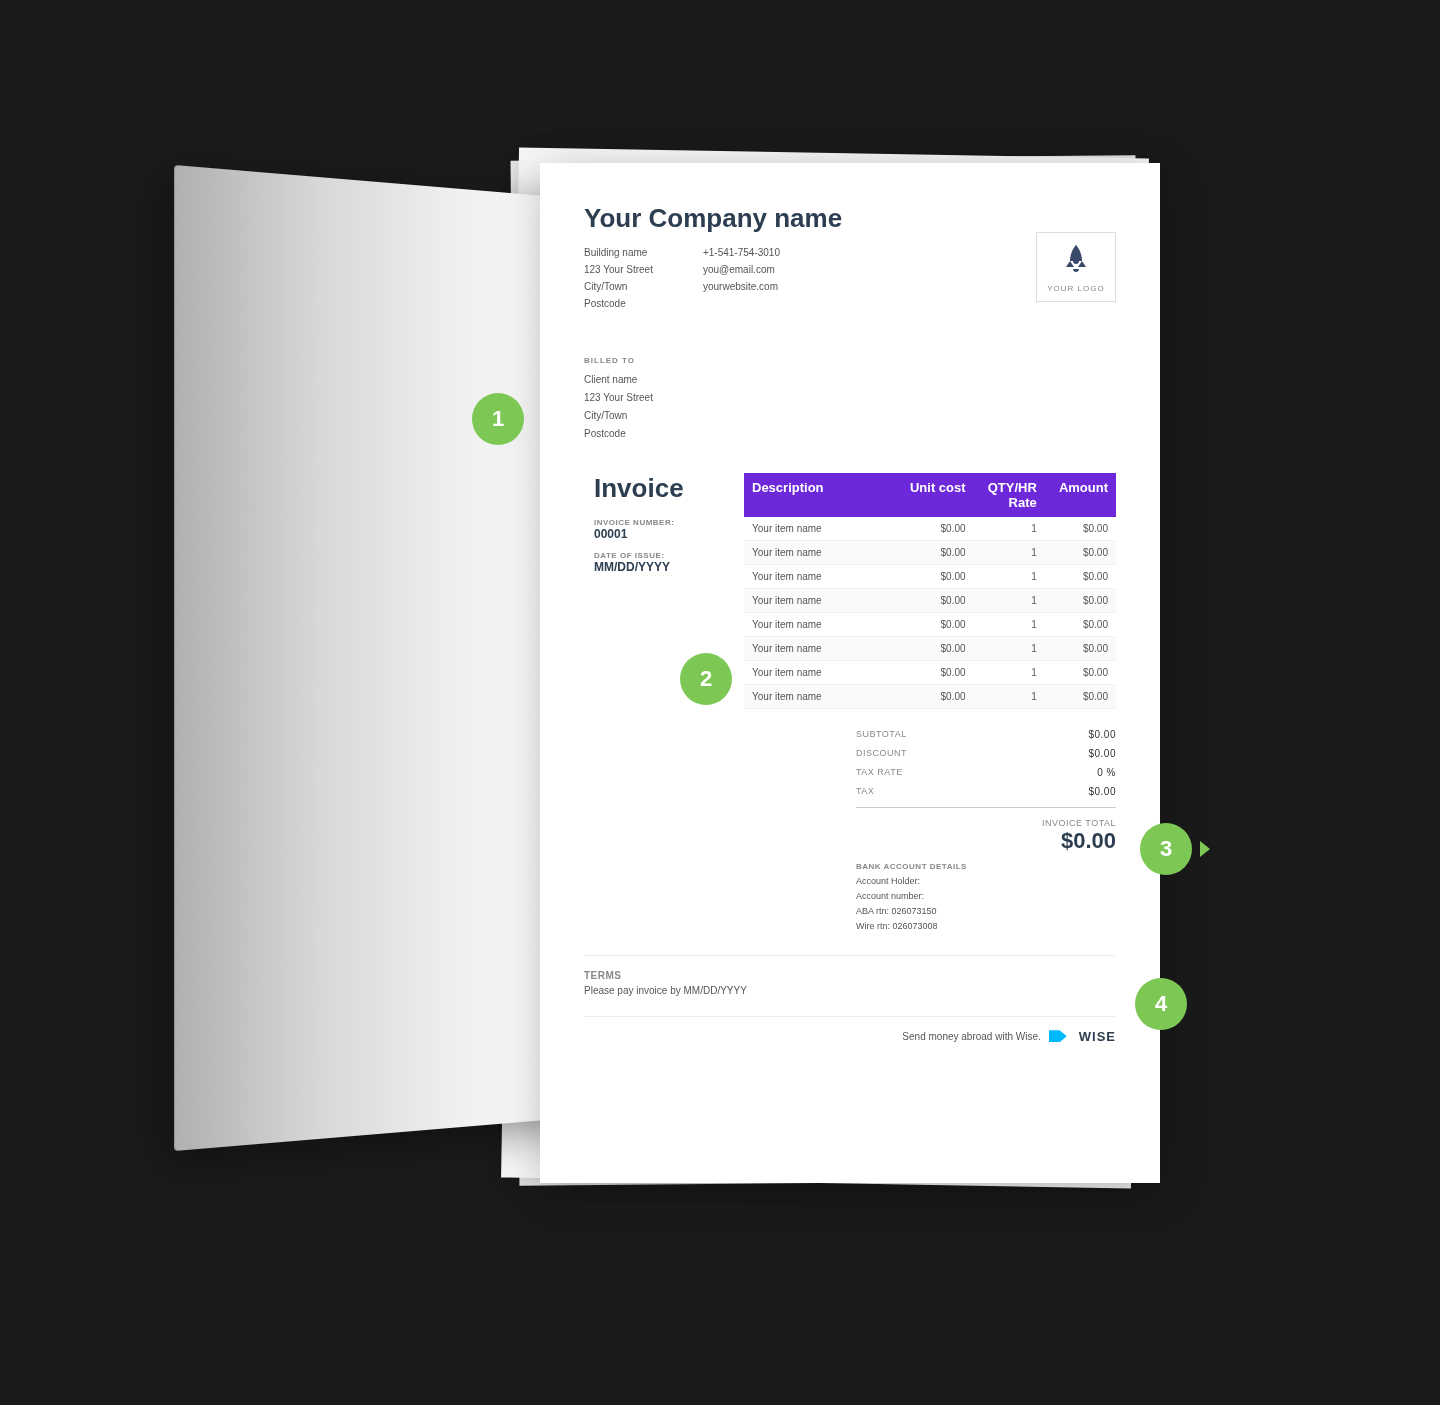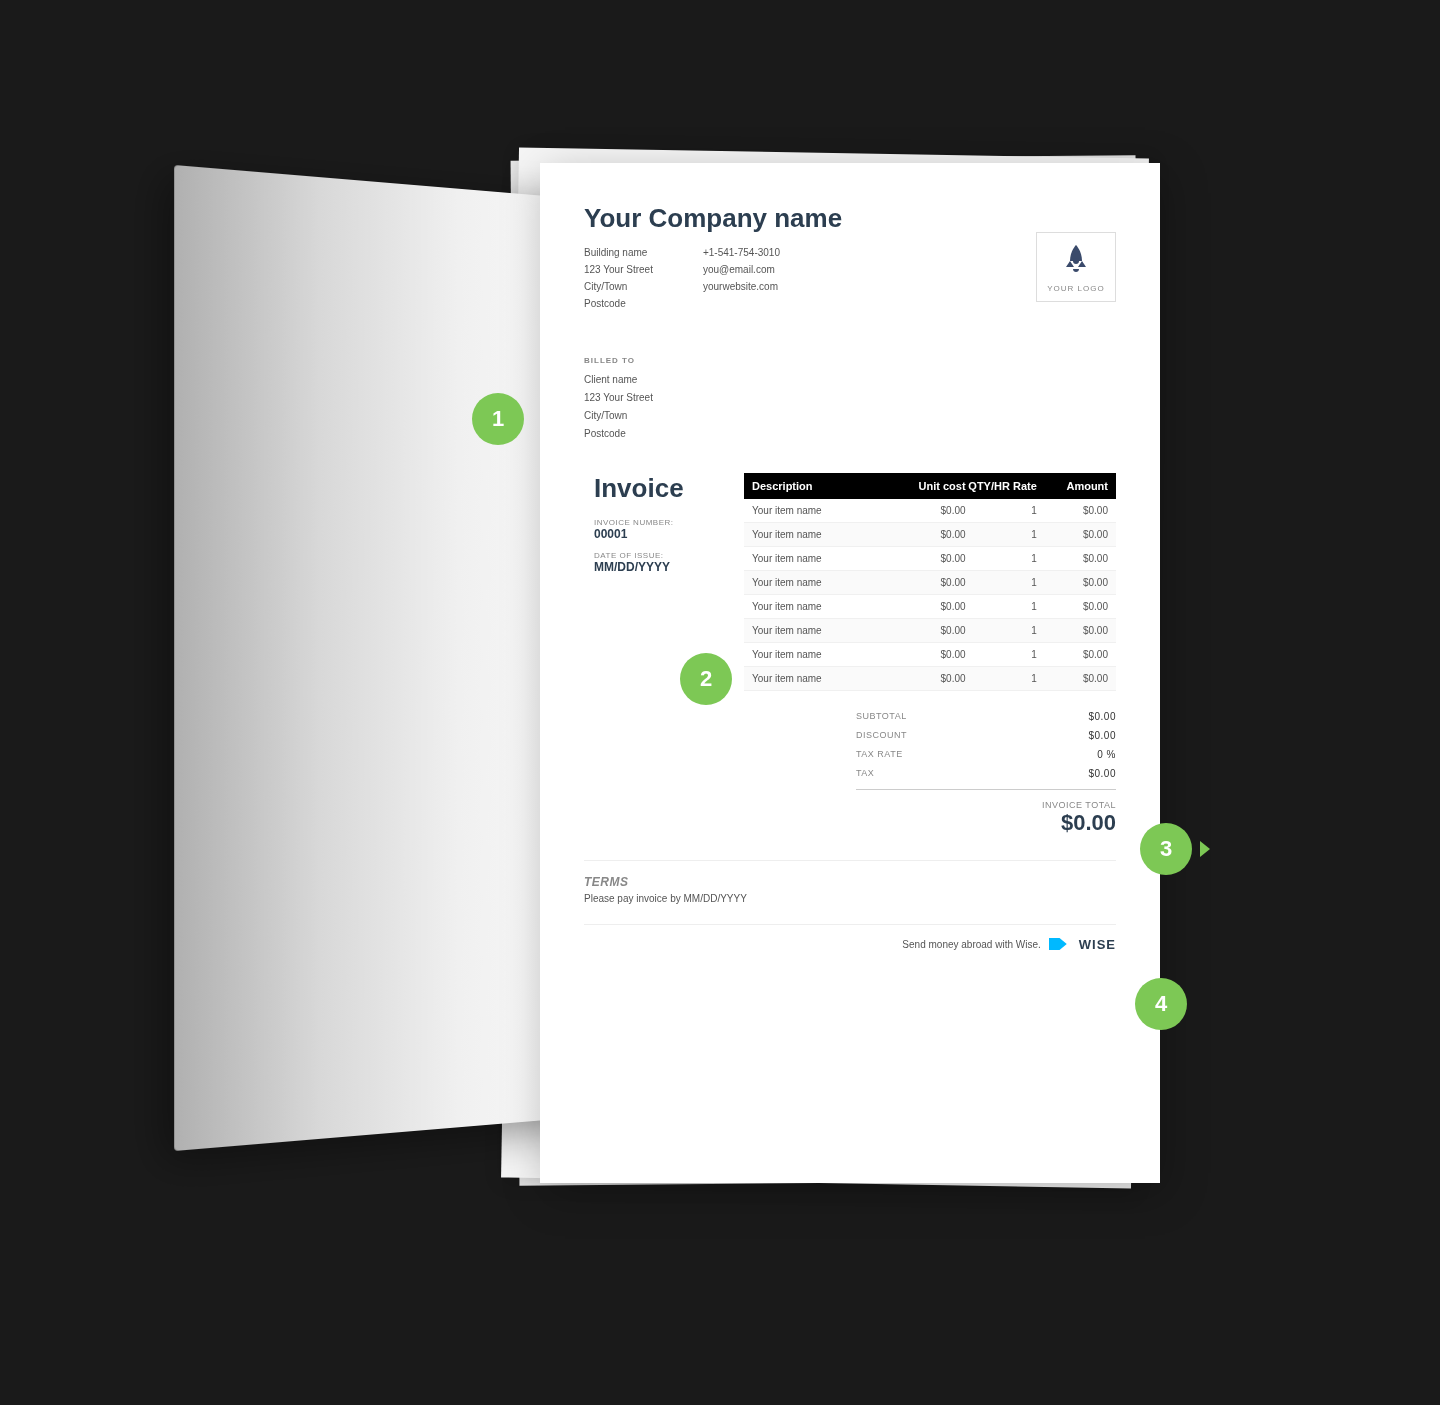--- a/index.html
+++ b/index.html
@@ -181,43 +181,43 @@
       font-weight: bold;
       color: #2c3e50;
       margin-bottom: 14px;
     }
 
     .invoice-meta-label {
       font-size: 8px;
       color: #888;
       text-transform: uppercase;
       letter-spacing: 0.5px;
-      font-weight: normal;
+      font-weight: bold;
     }
 
     .invoice-meta-value {
       font-size: 12px;
       color: #2c3e50;
       font-weight: bold;
       margin-bottom: 10px;
     }
 
     
     .invoice-table {
       flex: 1;
       font-size: 10px;
     }
 
     .table-header {
       display: grid;
       grid-template-columns: 2fr 1fr 1fr 1fr;
-      background: #000000;
+      background: #6d28d9;
       color: white;
       padding: 7px 8px;
-      font-size: 11px;
+      font-size: 13px;
       font-weight: bold;
     }
 
     .table-header span:not(:first-child) {
       text-align: right;
     }
 
     .table-row {
       display: grid;
       grid-template-columns: 2fr 1fr 1fr 1fr;
@@ -305,27 +305,26 @@
     }
 
     
     .terms-section {
       margin-top: 20px;
       border-top: 1px solid #eee;
       padding-top: 14px;
     }
 
     .terms-label {
-      font-size: 12px;
+      font-size: 10px;
       color: #888;
       text-transform: uppercase;
       letter-spacing: 0.5px;
       font-weight: bold;
       margin-bottom: 4px;
-      font-style: italic;
     }
 
     .terms-text {
       font-size: 10px;
       color: #555;
     }
 
     
     .invoice-footer {
       margin-top: 20px;
@@ -512,20 +511,29 @@
           <div class="total-row">
             <span>TAX</span>
             <span>$0.00</span>
           </div>
           <hr class="total-divider">
           <div class="invoice-total-row">
             <span class="invoice-total-label">INVOICE TOTAL</span>
             <span class="invoice-total-value">$0.00</span>
           </div>
 
+          <div class="bank-section">
+            <div class="bank-label">BANK ACCOUNT DETAILS</div>
+            <div class="bank-details">
+              <div>Account Holder:</div>
+              <div>Account number:</div>
+              <div>ABA rtn: 026073150</div>
+              <div>Wire rtn: 026073008</div>
+            </div>
+          </div>
         </div>
       </div>
     </div>
 
     <div class="terms-section">
       <div class="terms-label">TERMS</div>
       <div class="terms-text">Please pay invoice by MM/DD/YYYY</div>
     </div>
 
     <div class="invoice-footer">

